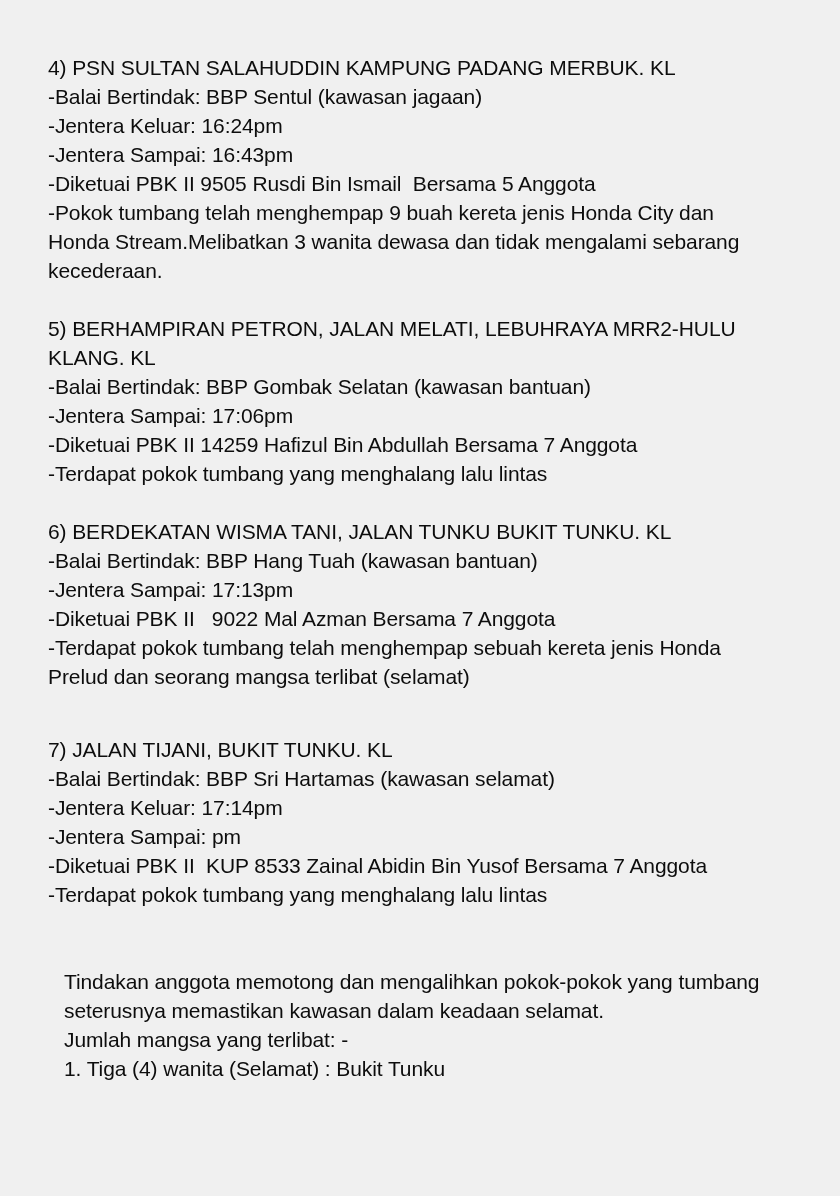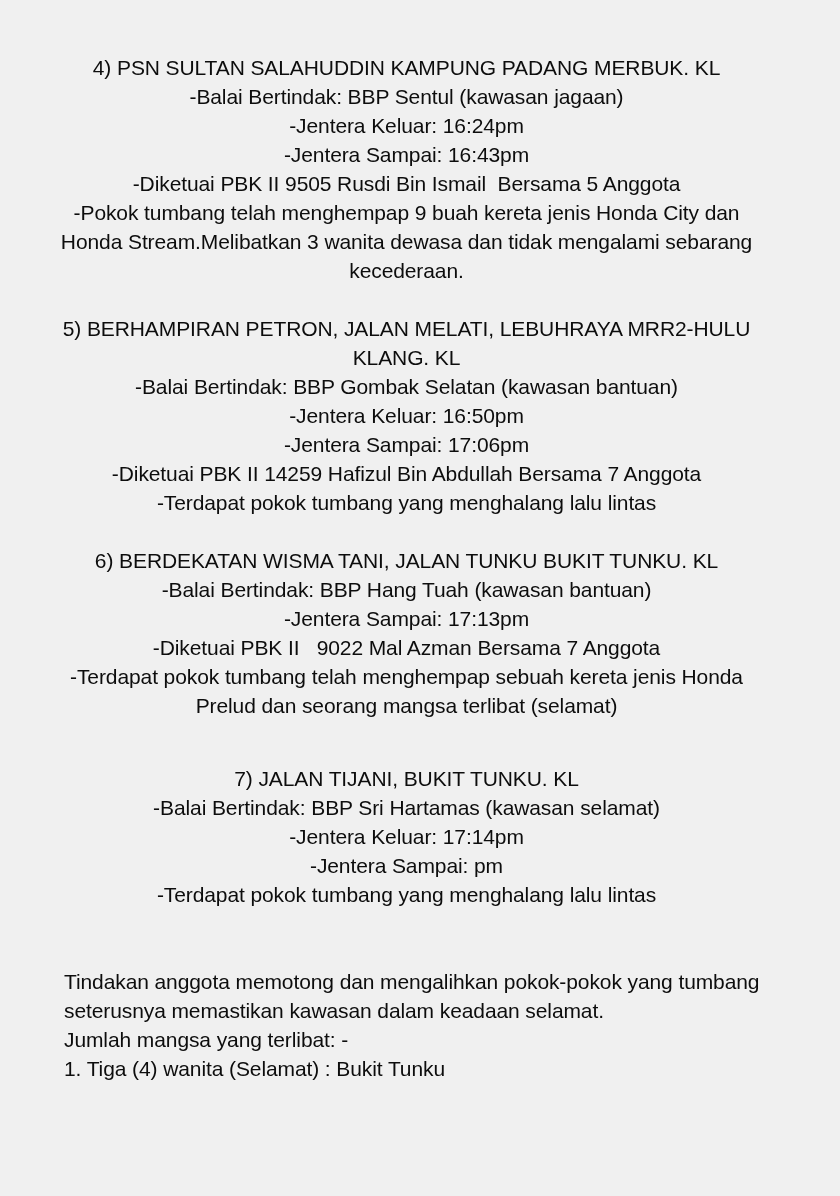--- a/index.html
+++ b/index.html
@@ -23,21 +23,20 @@
     position: relative;
     width: 840px;
     height: 1196px;
     box-sizing: border-box;
     padding: 53px 75px 0 48px;
   }
 
   
   .report {
     margin: 0 0 29px 0;
-    text-align: center;
   }
   .report.pre-gap-double {
     margin-top: 44px;
   }
 
   .line {
     margin: 0;
     padding: 0;
     white-space: pre-wrap;
     word-wrap: break-word;
@@ -59,39 +58,39 @@
     <p class="line">-Balai Bertindak: BBP Sentul (kawasan jagaan)</p>
     <p class="line">-Jentera Keluar: 16:24pm</p>
     <p class="line">-Jentera Sampai: 16:43pm</p>
     <p class="line">-Diketuai PBK II 9505 Rusdi Bin Ismail  Bersama 5 Anggota</p>
     <p class="line">-Pokok tumbang telah menghempap 9 buah kereta jenis Honda City dan Honda Stream.Melibatkan 3 wanita dewasa dan tidak mengalami sebarang kecederaan.</p>
   </div>
 
   <div class="report">
     <p class="line">5) BERHAMPIRAN PETRON, JALAN MELATI, LEBUHRAYA MRR2-HULU KLANG. KL</p>
     <p class="line">-Balai Bertindak: BBP Gombak Selatan (kawasan bantuan)</p>
-    <p class="line">-Jentera Keluar: 16:50pm</p>
     <p class="line">-Jentera Sampai: 17:06pm</p>
     <p class="line">-Diketuai PBK II 14259 Hafizul Bin Abdullah Bersama 7 Anggota</p>
     <p class="line">-Terdapat pokok tumbang yang menghalang lalu lintas</p>
   </div>
 
   <div class="report">
     <p class="line">6) BERDEKATAN WISMA TANI, JALAN TUNKU BUKIT TUNKU. KL</p>
     <p class="line">-Balai Bertindak: BBP Hang Tuah (kawasan bantuan)</p>
     <p class="line">-Jentera Sampai: 17:13pm</p>
     <p class="line">-Diketuai PBK II   9022 Mal Azman Bersama 7 Anggota</p>
     <p class="line">-Terdapat pokok tumbang telah menghempap sebuah kereta jenis Honda Prelud dan seorang mangsa terlibat (selamat)</p>
   </div>
 
   <div class="report pre-gap-double">
     <p class="line">7) JALAN TIJANI, BUKIT TUNKU. KL</p>
     <p class="line">-Balai Bertindak: BBP Sri Hartamas (kawasan selamat)</p>
     <p class="line">-Jentera Keluar: 17:14pm</p>
     <p class="line">-Jentera Sampai: pm</p>
+    <p class="line">-Diketuai PBK II  KUP 8533 Zainal Abidin Bin Yusof Bersama 7 Anggota</p>
     <p class="line">-Terdapat pokok tumbang yang menghalang lalu lintas</p>
   </div>
 
   <div class="summary">
     <p class="line">Tindakan anggota memotong dan mengalihkan pokok-pokok yang tumbang seterusnya memastikan kawasan dalam keadaan selamat.</p>
     <p class="line">Jumlah mangsa yang terlibat: -</p>
     <p class="line">1. Tiga (4) wanita (Selamat) : Bukit Tunku</p>
   </div>
 
 </div>

